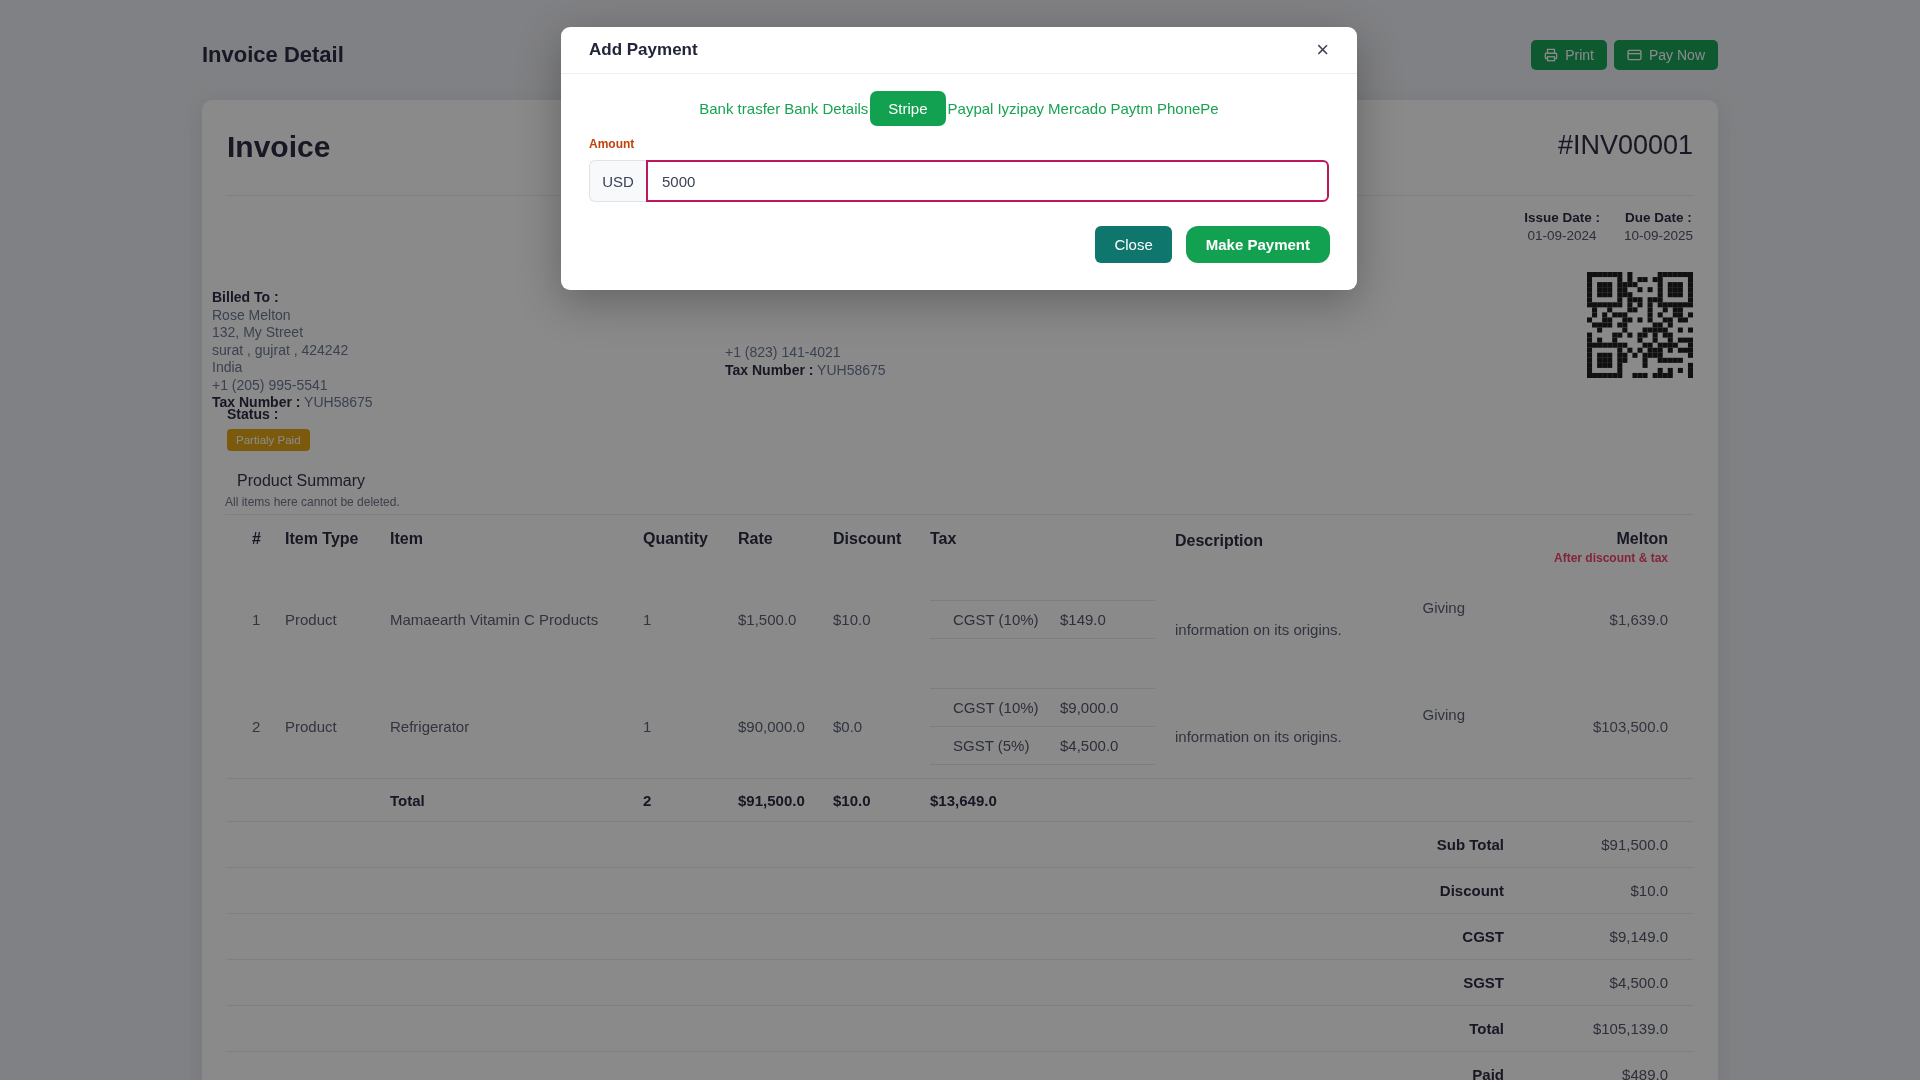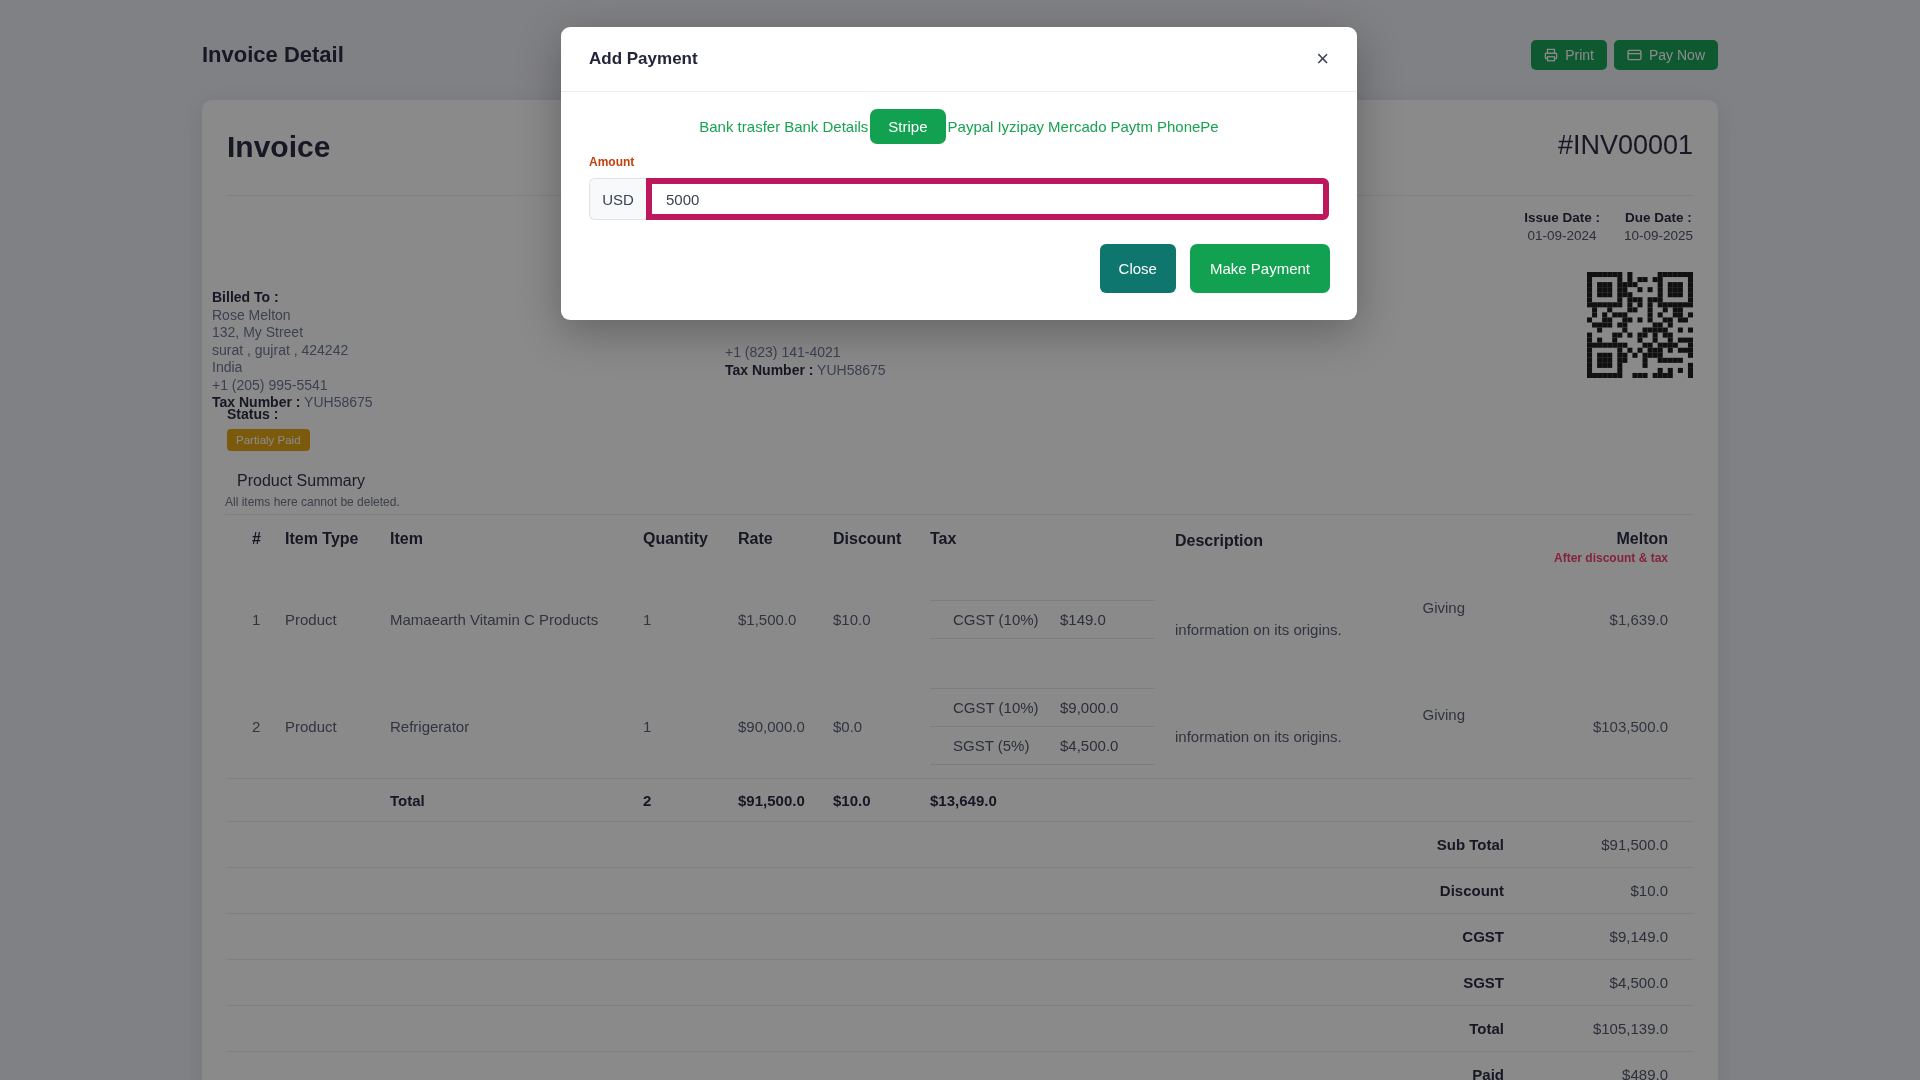--- a/index.html
+++ b/index.html
@@ -65,34 +65,34 @@
 
   .total-row { align-items:center; height:44px; border-top:1px solid #e8e9ef; border-bottom:1px solid #e8e9ef; font-weight:bold; font-size:15px; color:#23263b; }
 
   .summary-row { display:flex; justify-content:flex-end; align-items:center; height:46px; border-bottom:1px solid #e8e9ef; font-size:15px; }
   .sum-label { font-weight:bold; color:#23263b; }
   .sum-value { width:189px; text-align:right; padding-right:25px; color:#4d5264; }
 
   
   .overlay { position:absolute; inset:0; background:rgba(10,11,13,0.48); z-index:40; }
   .modal { position:absolute; left:561px; top:27px; width:796px; z-index:50; background:#fff; border-radius:9px; box-shadow:0 12px 44px rgba(0,0,0,.28); }
-  .modal-header { display:flex; justify-content:space-between; align-items:center; padding:21px 28px; border-bottom:1px solid #edeef2; }
+  .modal-header { display:flex; justify-content:space-between; align-items:center; padding:12px 28px; border-bottom:1px solid #edeef2; }
   .modal-title { font-size:17px; font-weight:bold; color:#23263b; }
   .modal-close { background:none; border:none; font-size:22px; line-height:1; color:#40455a; cursor:pointer; font-family:inherit; }
   .modal-body { padding:17px 28px 0; }
   .tabs { display:flex; justify-content:center; align-items:center; }
   .tab { color:#18A351; font-size:15px; padding:9px 2px; cursor:pointer; }
   .tab.active { background:#12A150; color:#fff; padding:9px 18px; border-radius:7px; }
   .amount-label { margin-top:11px; font-size:12px; font-weight:bold; color:#c2410c; }
   .input-group { display:flex; margin-top:9px; height:42px; }
   .currency-addon { width:57px; background:#f8f9fb; border:1px solid #dfe3ea; border-right:none; border-radius:6px 0 0 6px; display:flex; align-items:center; justify-content:center; font-size:15px; color:#3c4257; }
-  .amount-input { flex:1; border:6px solid #be185d; border-radius:0 6px 6px 0; padding:0 14px; font-size:15px; color:#3c4257; outline:none; font-family:inherit; }
+  .amount-input { flex:1; border:2px solid #be185d; border-radius:0 6px 6px 0; padding:0 14px; font-size:15px; color:#3c4257; outline:none; font-family:inherit; }
   .modal-footer { display:flex; justify-content:flex-end; gap:14px; padding:24px 27px 27px; }
   .btn-gray { background:#0f766e; color:#fff; padding:10px 19px; font-size:15px; border-radius:6px; }
-  .btn-submit { background:#12A150; color:#fff; padding:16px 20px; font-size:15px; border-radius:7px; }
+  .btn-submit { background:#12A150; color:#fff; padding:10px 20px; font-size:15px; border-radius:12px;font-weight:bold; }
 </style>
 </head>
 <body>
 
 <div class="page-header">
   <div class="page-title">Invoice Detail</div>
   <div class="header-actions">
     <button class="btn btn-green">
       <span class="icn">
         <svg width="14" height="14" viewBox="0 0 16 16" fill="none" stroke="#fff" stroke-width="1.5">

